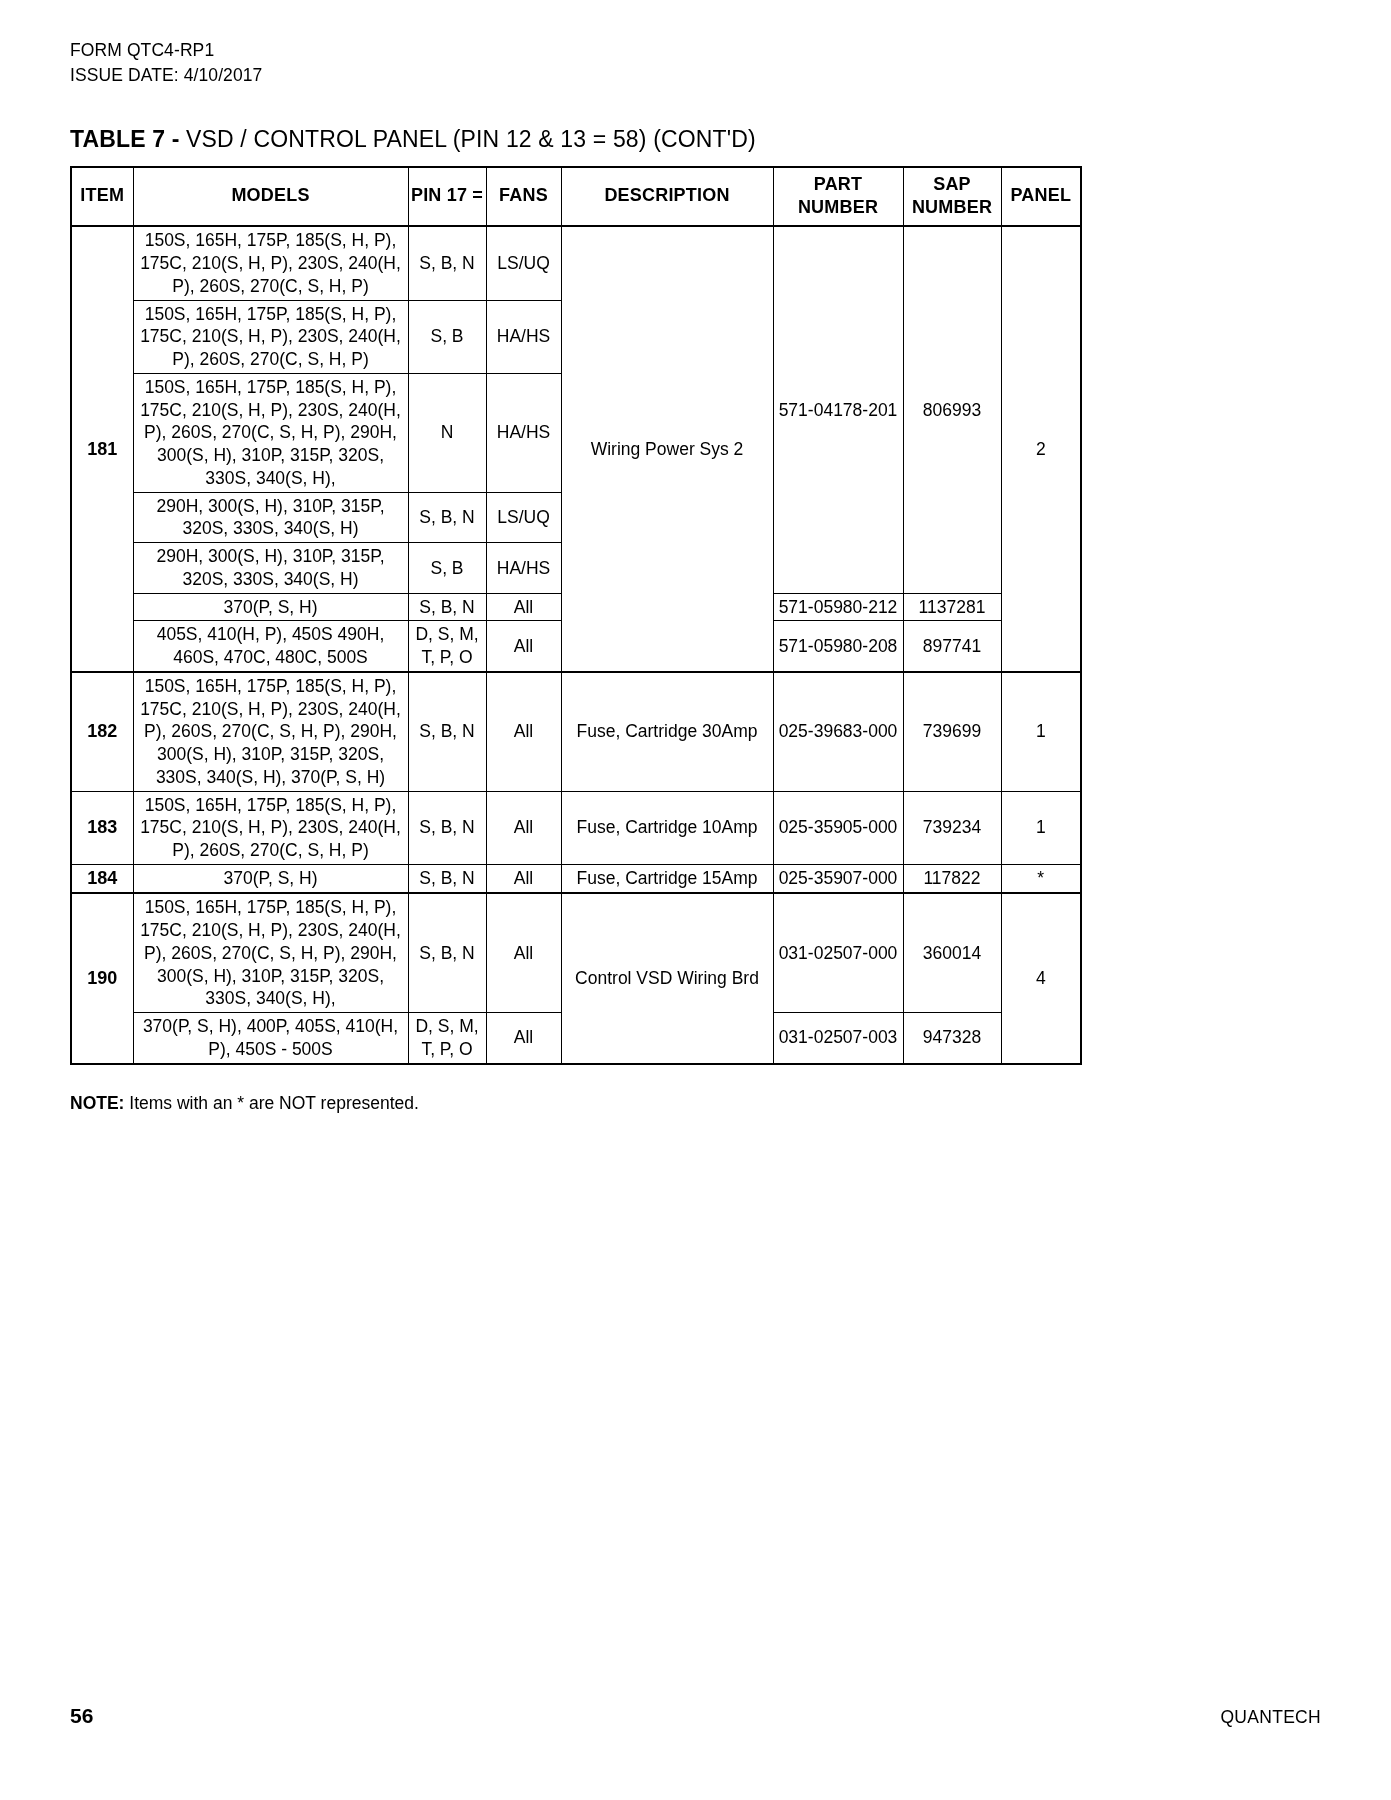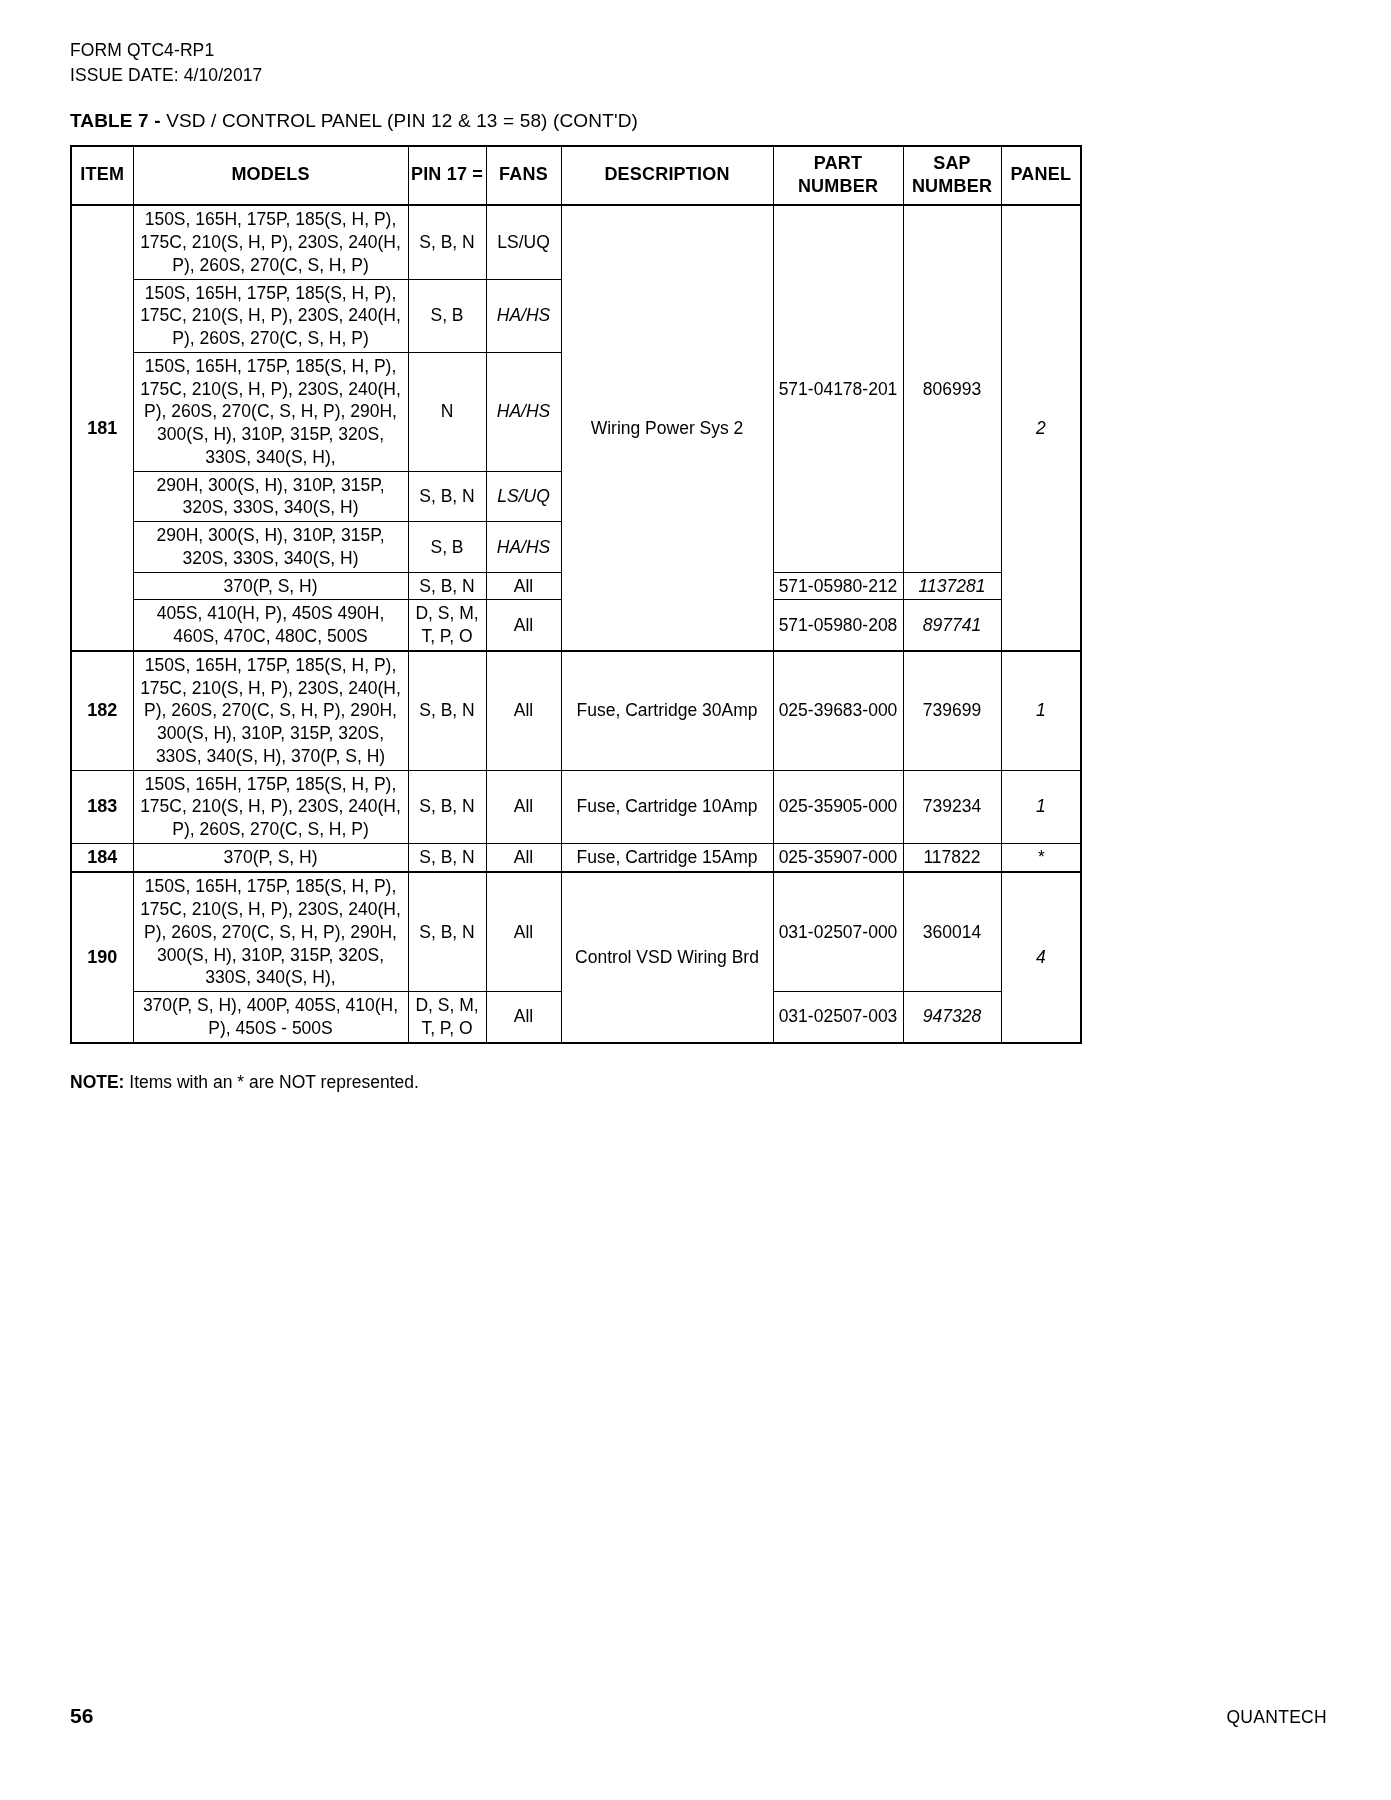--- a/index.html
+++ b/index.html
@@ -24,23 +24,23 @@
     border-radius: 22px;
   }
   .doc-header {
     font-size: 17.5px;
     line-height: 1.42;
     letter-spacing: 0.1px;
   }
   .doc-header div { white-space: pre; }
 
   .table-title {
-    margin-top: 22px;
+    margin-top: 38px;
     margin-bottom: 13px;
-    font-size: 19px;
+    font-size: 23px;
     letter-spacing: 0.15px;
     white-space: pre;
   }
   .table-title .strong { font-weight: bold; }
 
   table.parts {
     border-collapse: collapse;
     width: 1010px;
     table-layout: fixed;
     font-size: 17.5px;
@@ -72,39 +72,39 @@
   .hdr-two { line-height: 1.22; }
 
   
   table.parts { border: 2.5px solid #000; }
   thead th { border-bottom-width: 2.5px; border-top: none; }
   thead th:first-child { border-left: none; }
   thead th:last-child { border-right: none; }
 
   tr.group-start > td { border-top: 2.5px solid #000; }
   tr > td:first-child { border-left: none; }
-  tr > td:last-child  { border-right: none; font-style: italic; }
+  tr > td:last-child  { border-right: none; }
   tbody tr:last-child > td { border-bottom: none; }
 
   td.item-cell { font-weight: bold; font-size: 18px; }
   td.models-cell { padding-left: 2px; padding-right: 2px; }
   td.desc-cell { text-align: left; padding-left: 10px; }
   td.pn-cell, td.sap-cell { white-space: nowrap; }
 
   .note {
     margin-top: 28px;
     font-size: 17.5px;
     white-space: pre;
   }
   .note b { font-weight: bold; }
 
   .footer {
     position: absolute;
     left: 70px;
-    right: 64px;
+    right: 70px;
     bottom: 72px;
     display: flex;
     justify-content: space-between;
     align-items: flex-end;
     font-size: 17.5px;
   }
   .footer .page-no { font-weight: bold; font-size: 21px; }
   .footer .brand { letter-spacing: 0.3px; }
 </style>
 </head>

